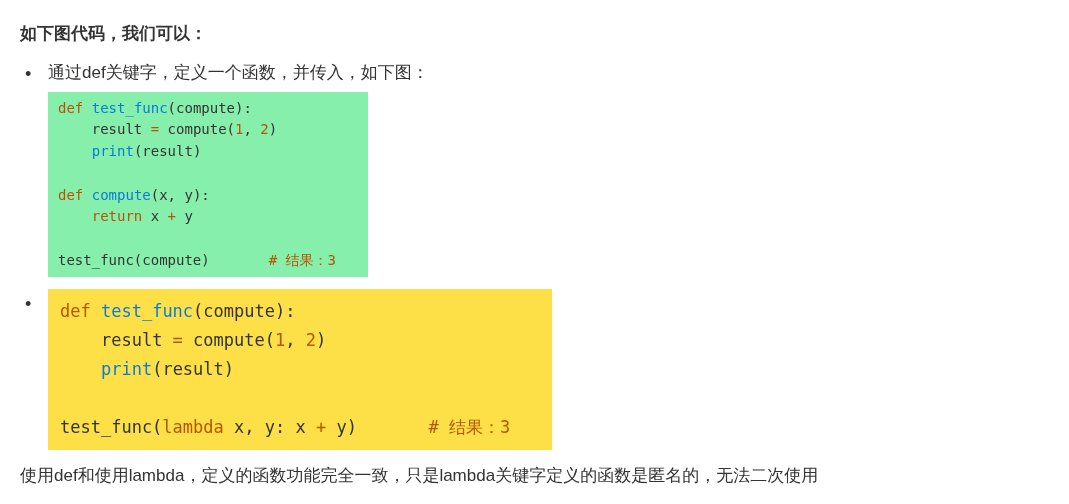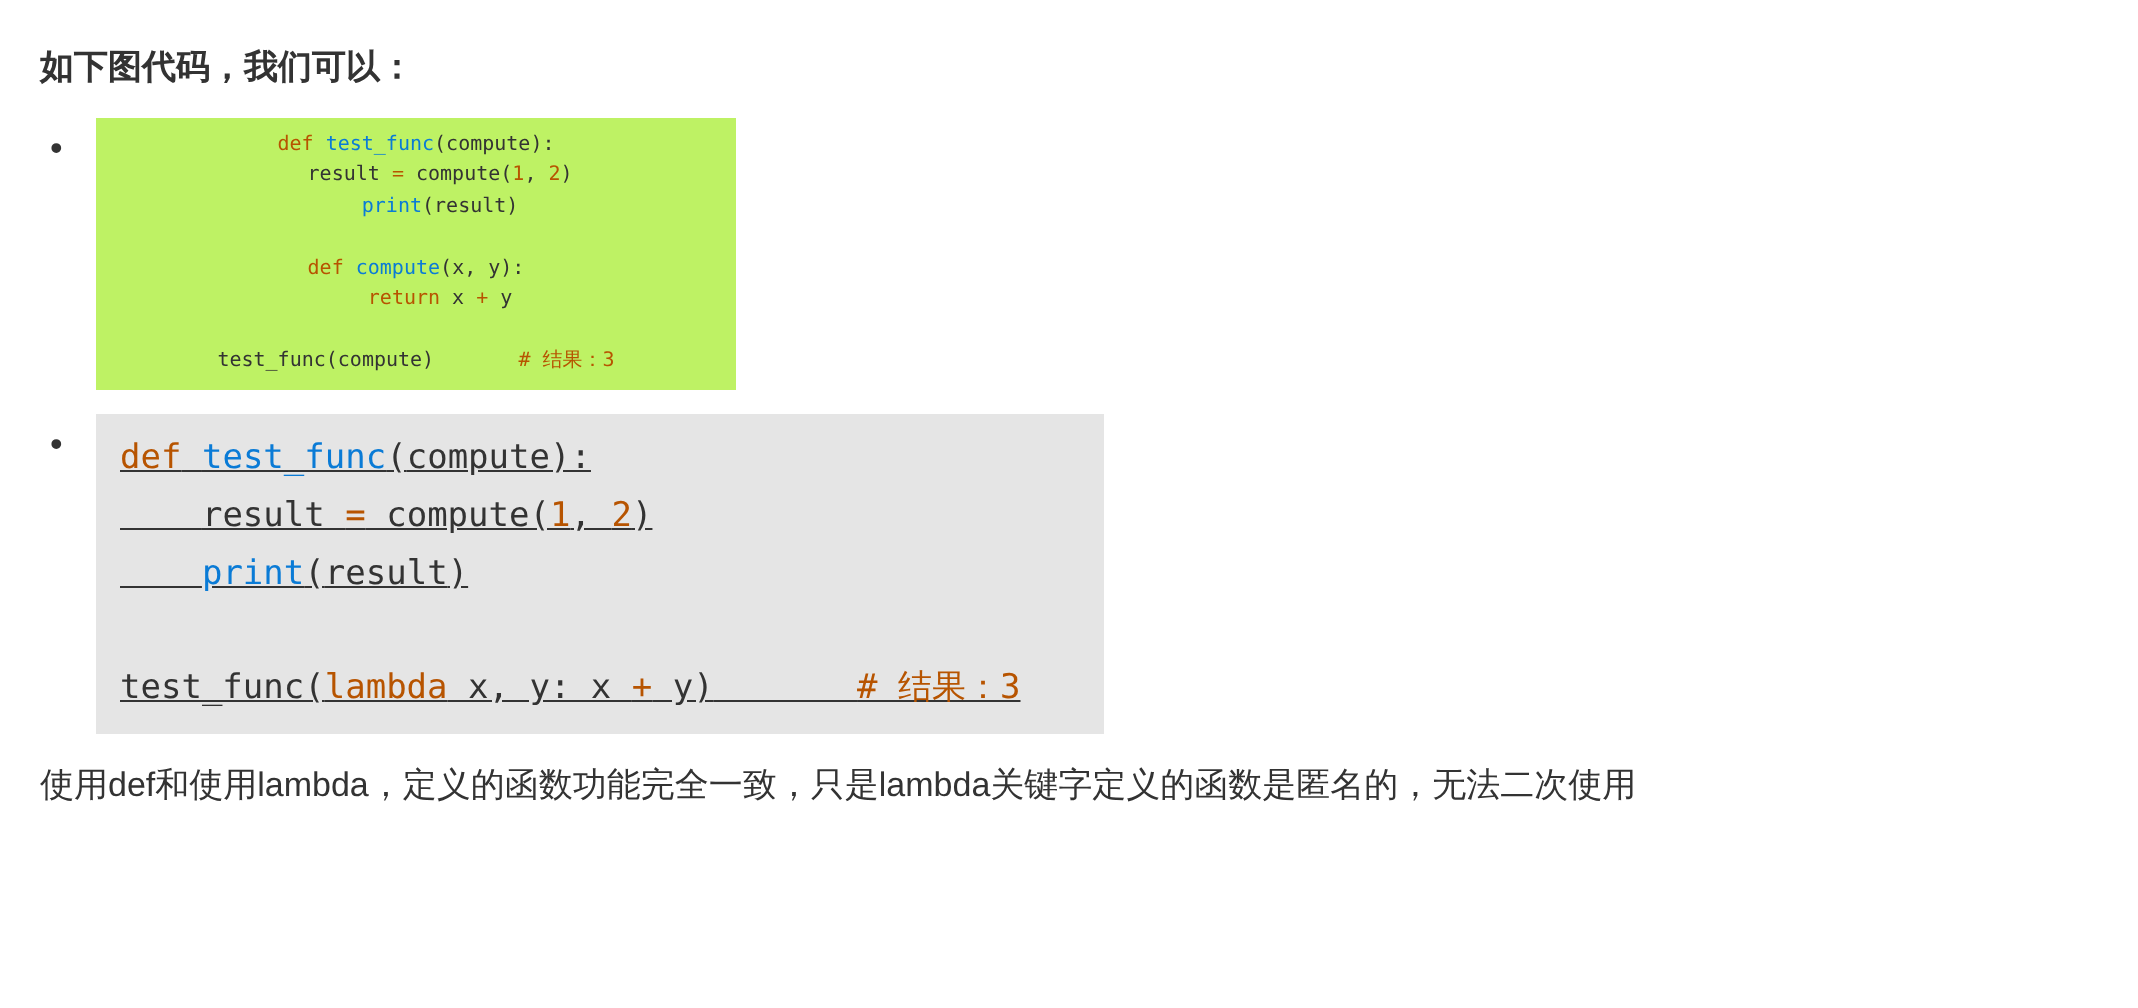--- a/index.html
+++ b/index.html
@@ -31,59 +31,58 @@
       content: "•";
       position: absolute;
       left: 5px;
       top: 0;
       font-size: 18px;
     }
     .li-text {
       margin-bottom: 4px;
     }
     .code-block {
-      background: #bef264;
+      background: #86efac;
       padding: 6px 10px;
       font-family: Consolas, "DejaVu Sans Mono", monospace;
-      font-size: 10px;
+      font-size: 14px;
       line-height: 1.55;
       white-space: pre;
       display: inline-block;
       min-width: 300px;
-      text-align: center;
     }
     .code-block-2 {
-      background: #e5e5e5;
+      background: #fde047;
       padding: 8px 12px;
       font-family: Consolas, "DejaVu Sans Mono", monospace;
       font-size: 17px;
       line-height: 1.7;
       white-space: pre;
       display: inline-block;
       min-width: 480px;
-      text-decoration: underline;
     }
     .kw { color: #b75400; }
     .fn { color: #0a7bd6; }
     .num { color: #b75400; }
     .op { color: #b75400; }
     .paren { color: #333; }
     .ident { color: #333; }
     .comment { color: #b75400; }
     .conclusion {
       margin-top: 10px;
     }
   </style>
 </head>
 <body>
 
 <div class="intro">如下图代码，我们可以：</div>
 
 <ul>
   <li>
+    <div class="li-text">通过def关键字，定义一个函数，并传入，如下图：</div>
     <div class="code-block"><span class="kw">def</span> <span class="fn">test_func</span><span class="paren">(</span><span class="ident">compute</span><span class="paren">):</span>
 <span>    </span><span class="ident">result </span><span class="op">=</span><span class="ident"> compute(</span><span class="num">1</span><span class="ident">, </span><span class="num">2</span><span class="paren">)</span>
 <span>    </span><span class="fn">print</span><span class="paren">(</span><span class="ident">result</span><span class="paren">)</span>
 
 <span class="kw">def</span> <span class="fn">compute</span><span class="paren">(</span><span class="ident">x, y</span><span class="paren">):</span>
 <span>    </span><span class="kw">return</span><span class="ident"> x </span><span class="op">+</span><span class="ident"> y</span>
 
 <span class="ident">test_func(compute)</span><span>       </span><span class="comment"># 结果：3</span></div>
   </li>
 

